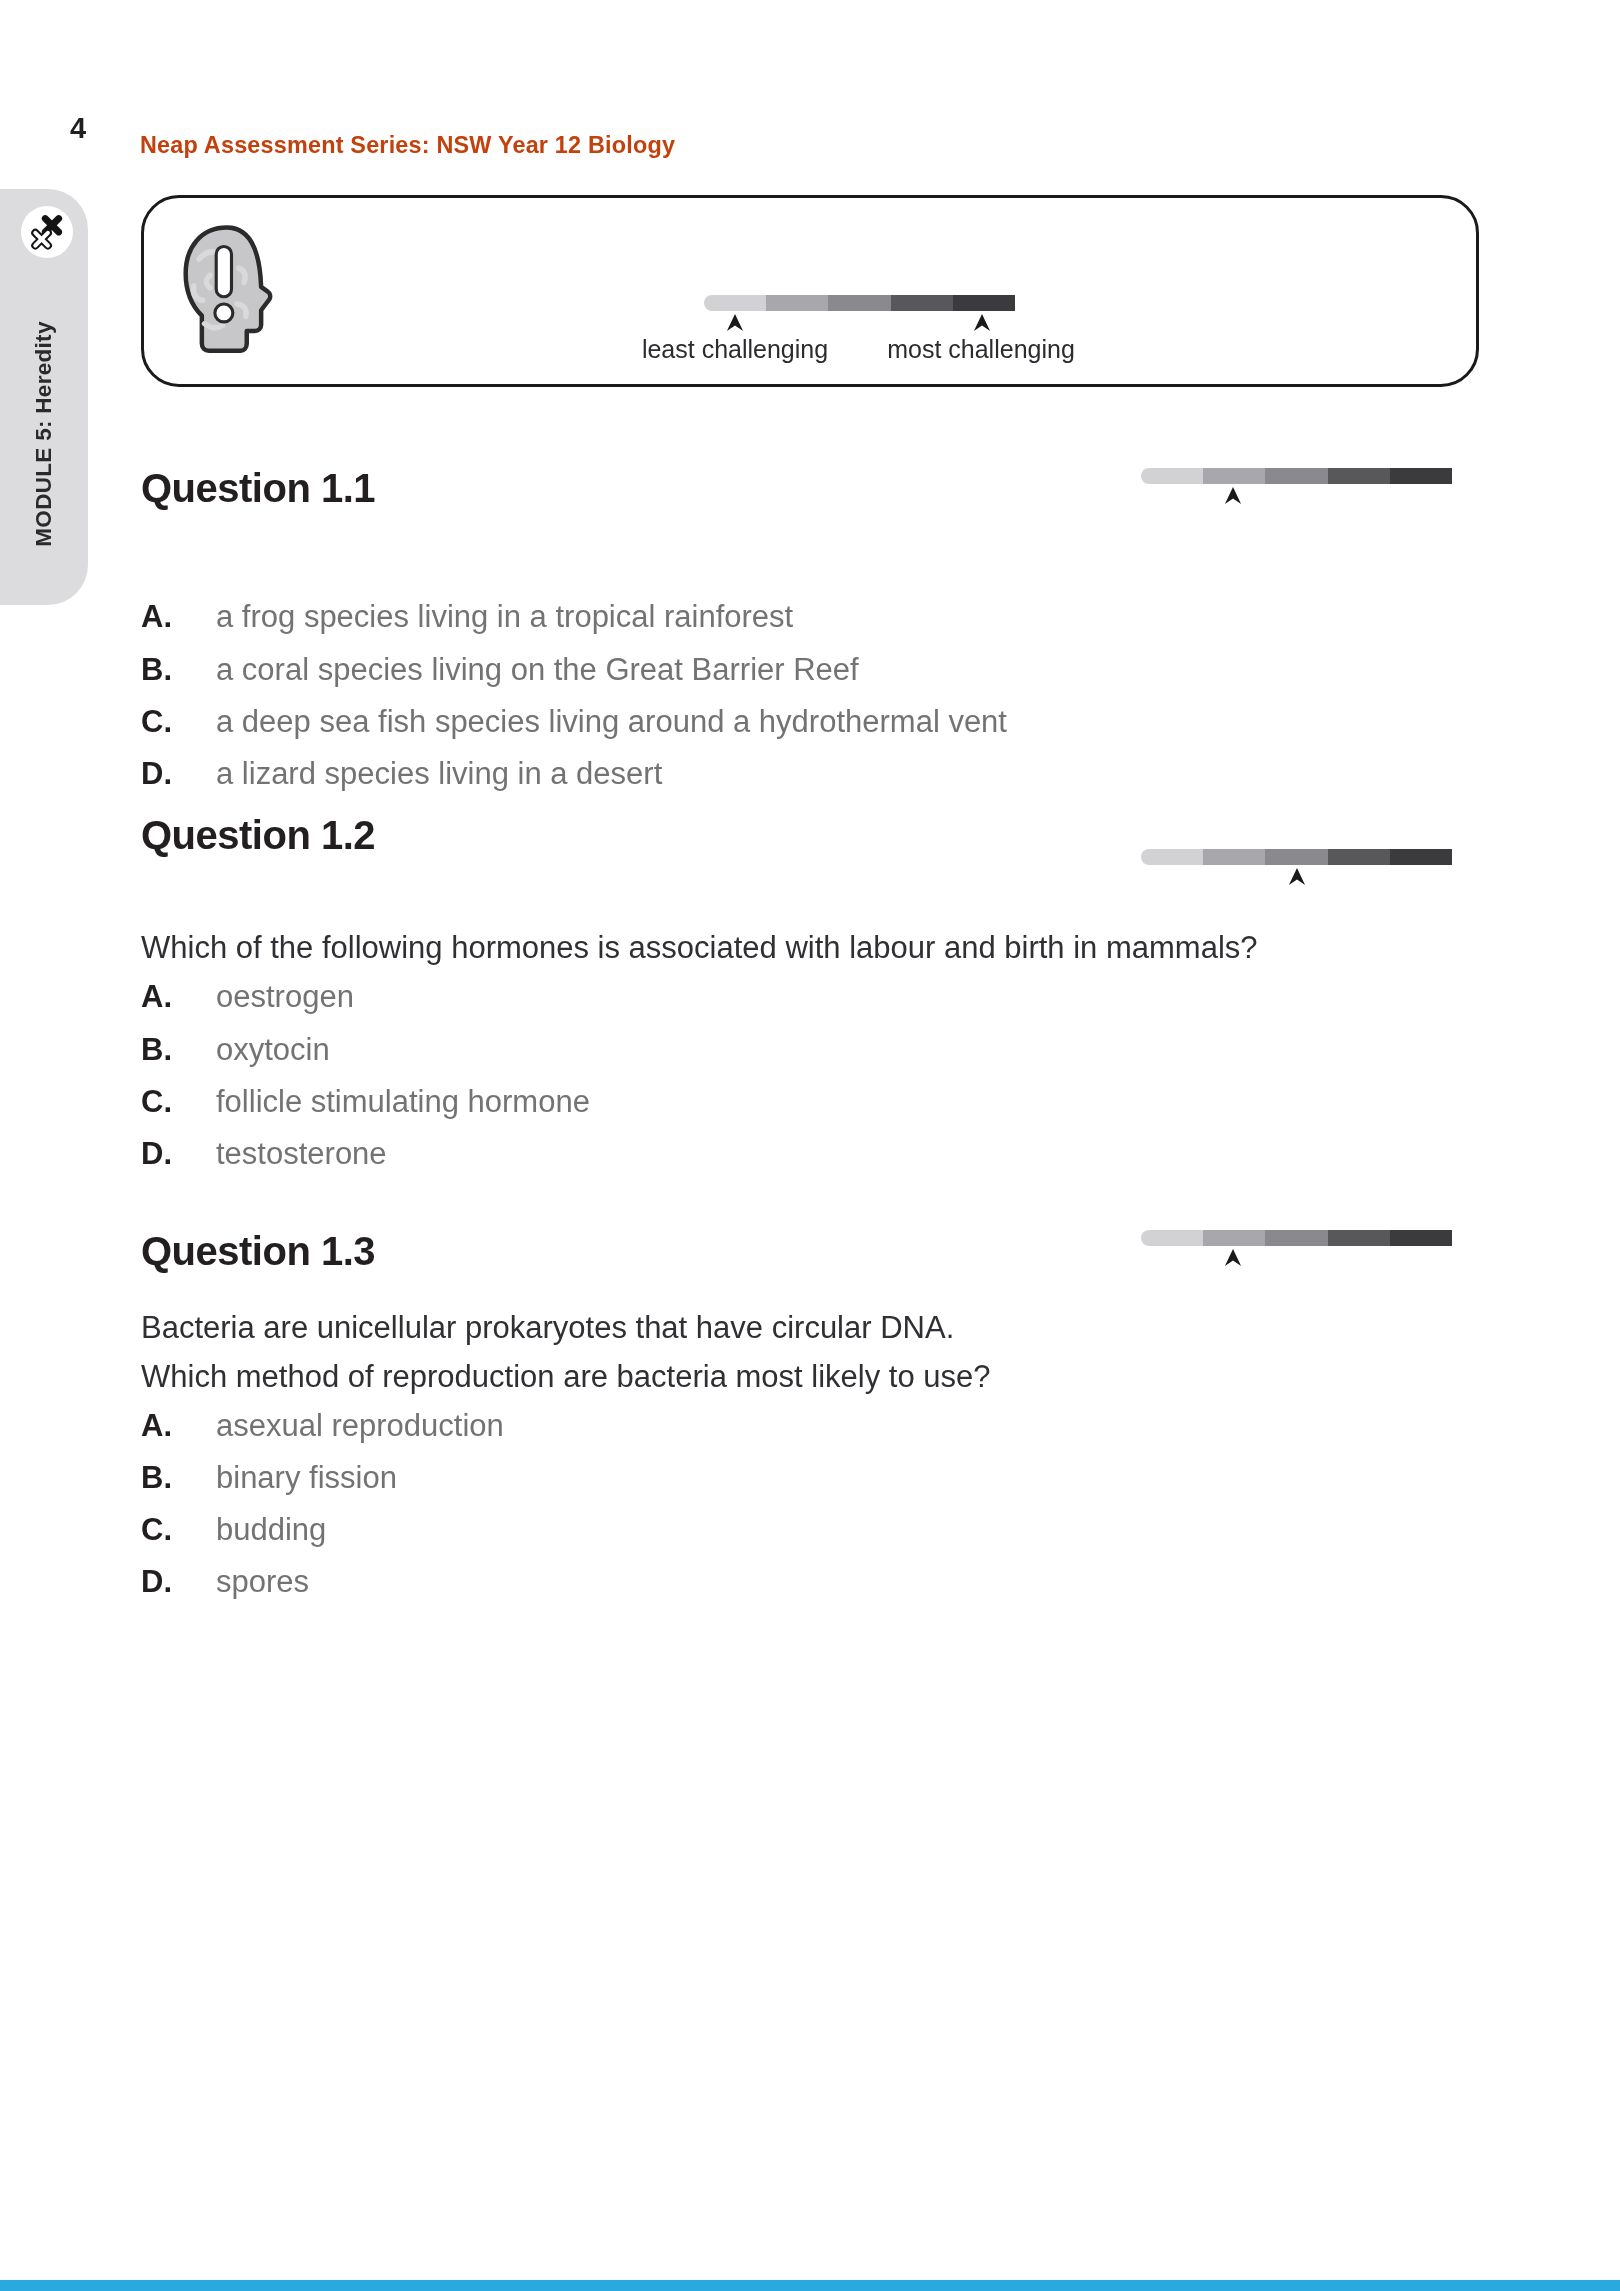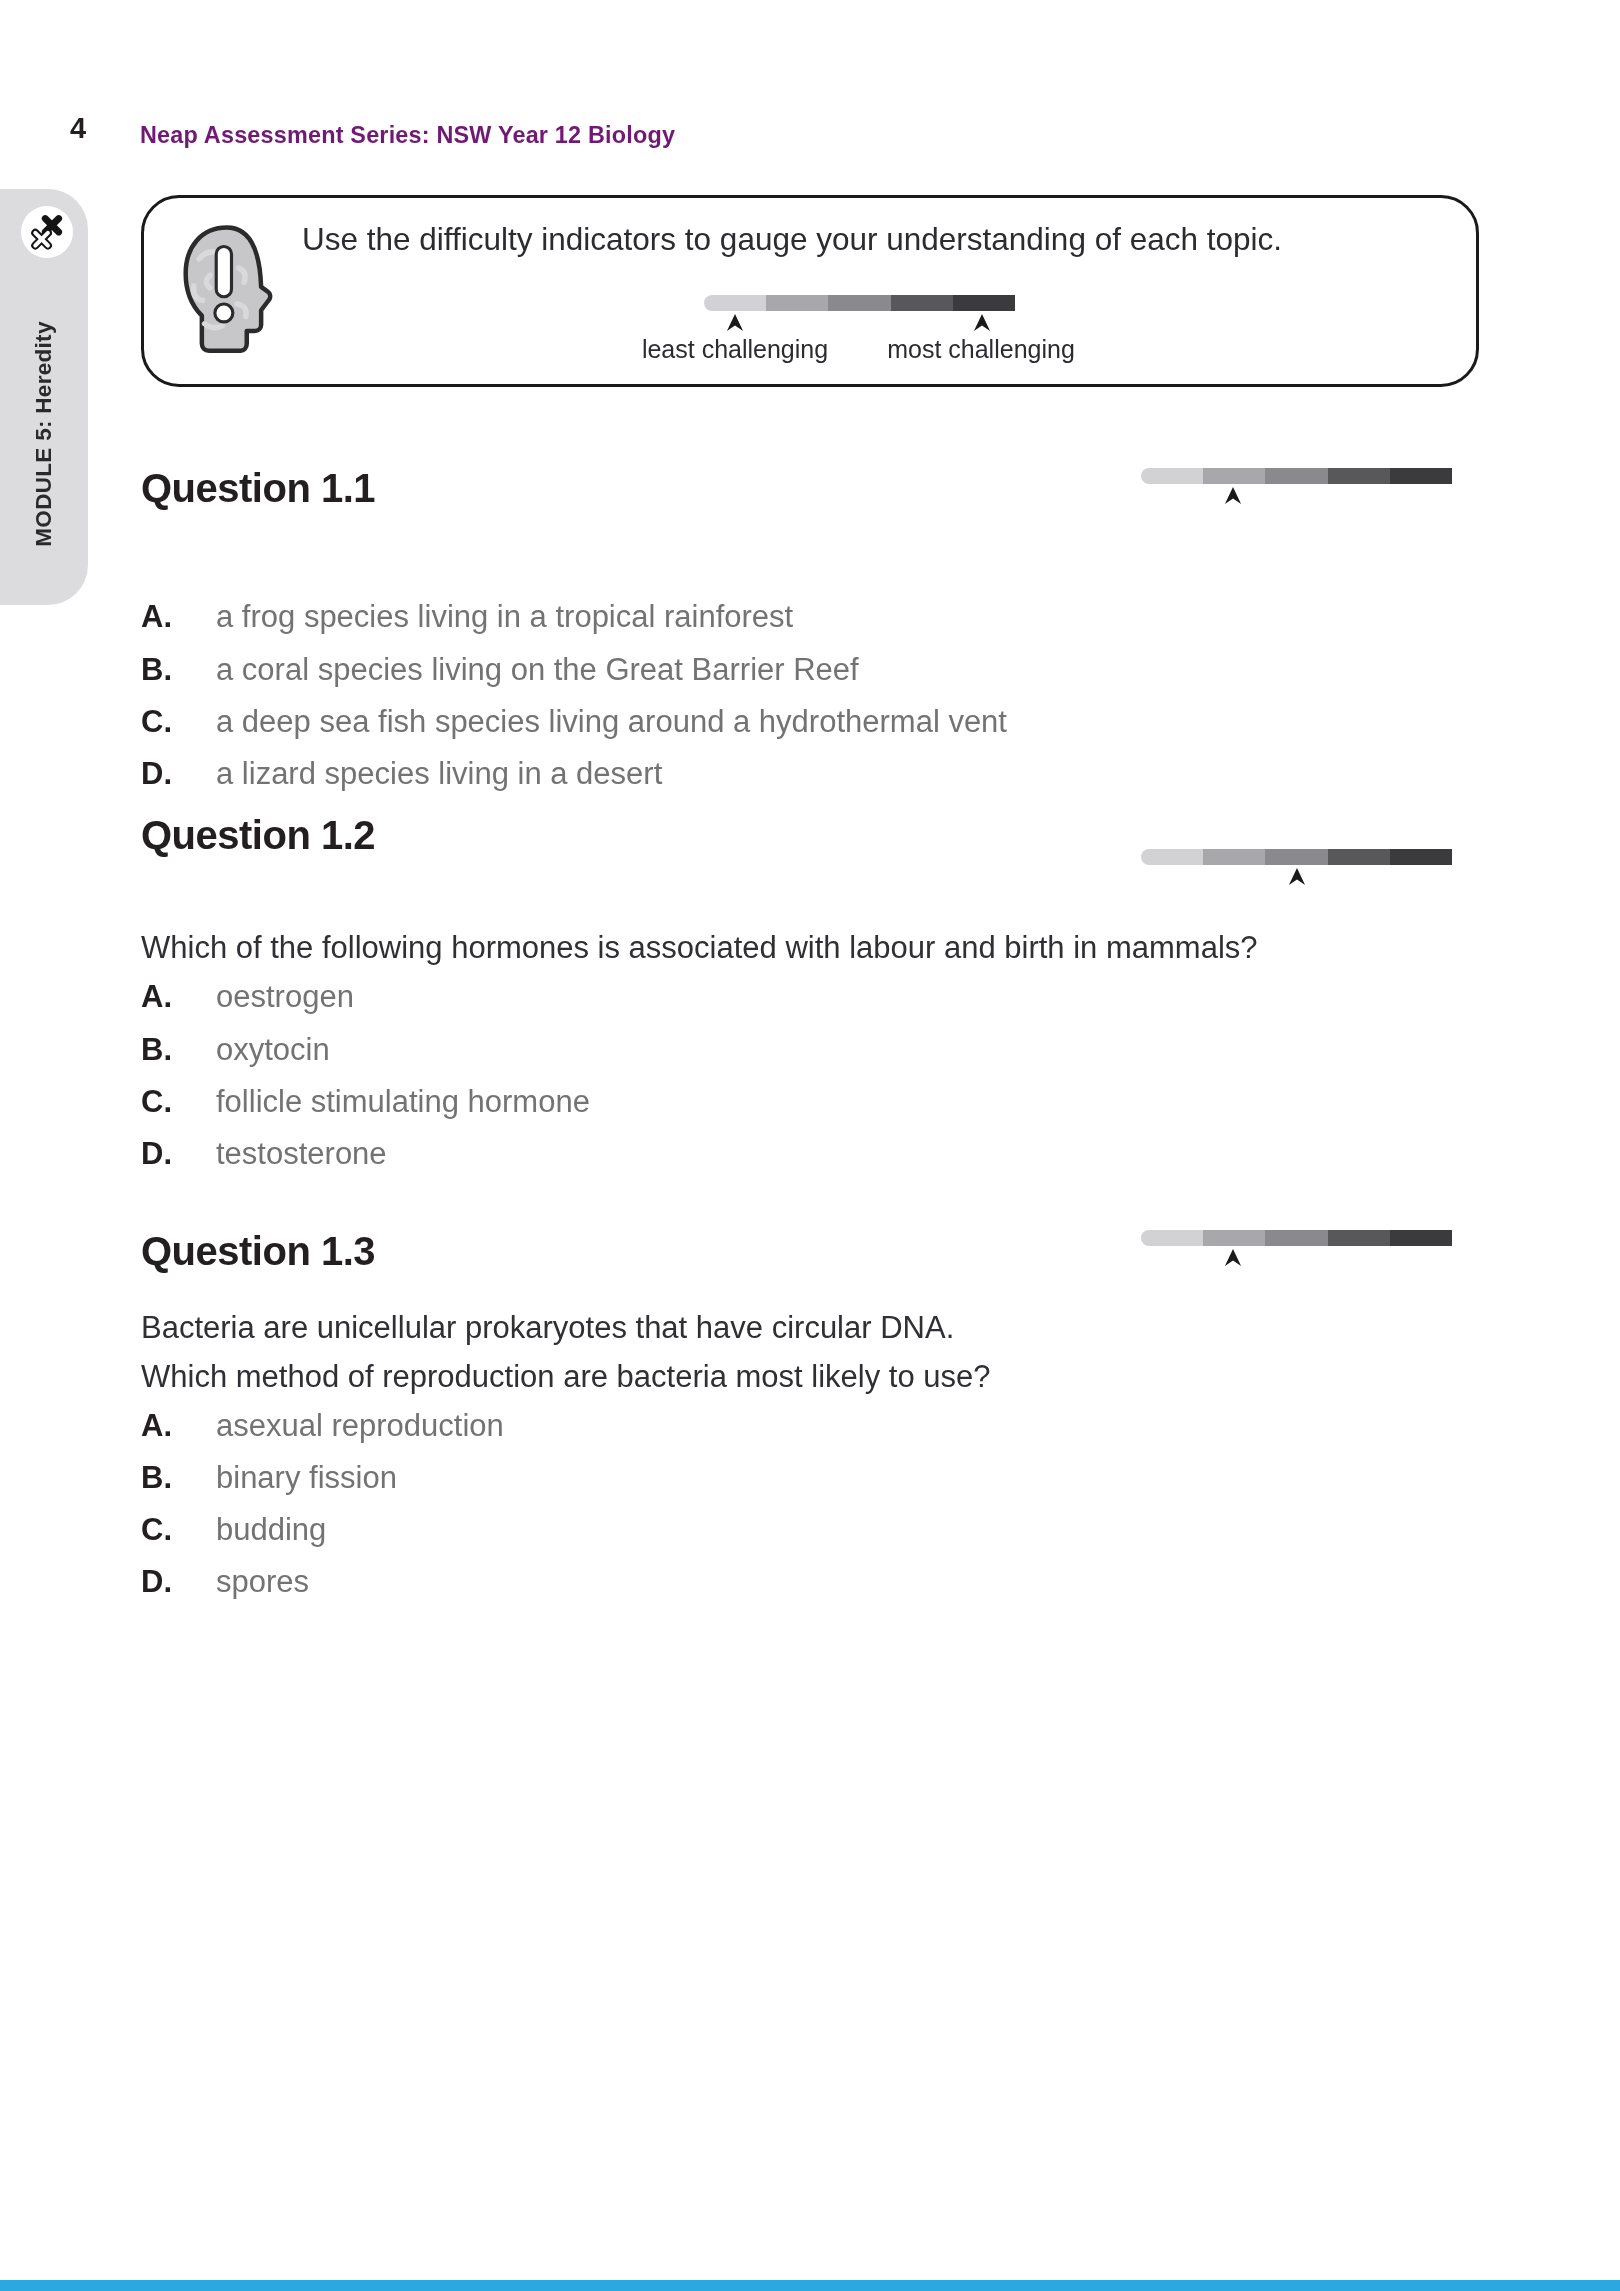--- a/index.html
+++ b/index.html
@@ -9,21 +9,21 @@
     width:1620px; height:2292px;
     background:#ffffff;
     font-family:"Liberation Sans", sans-serif;
     color:#302f33;
     overflow:hidden;
   }
   .abs { position:absolute; }
 
   
   .page-number { left:70px; top:112px; font-size:29px; font-weight:700; color:#231f20; }
-  .header-title { left:140px; top:122px; font-size:23.4px; font-weight:700; color:#701a75; letter-spacing:0.2px; }
+  .header-title { left:140px; top:132px; font-size:23.4px; font-weight:700; color:#c2410c; letter-spacing:0.2px; }
 
   
   .side-tab {
     left:0; top:189px; width:88px; height:416px;
     background:#dcdcde;
     border-radius:0 40px 40px 0;
   }
   .side-circle {
     left:21px; top:206px; width:52px; height:52px;
     background:#ffffff; border-radius:50%;
@@ -107,21 +107,20 @@
       <path d="M22,70 q-2,14 10,16"></path>
       <path d="M34,112 q10,8 20,2"></path>
       <path d="M72,50 q10,4 6,16"></path>
       <path d="M70,90 q12,2 10,14"></path>
       <path d="M40,58 q-8,8 0,14"></path>
     </g>
     <rect x="47" y="26" width="17" height="56" rx="8.5" fill="#ffffff" stroke="#2b2b2b" stroke-width="3.5"></rect>
     <circle cx="55.5" cy="100" r="10" fill="#ffffff" stroke="#2b2b2b" stroke-width="3.5"></circle>
   </svg>
 
-  <div class="abs info-text">Use the difficulty indicators to gauge your understanding of each topic.</div>
 
   <div class="dbar" style="left:704px; top:295px;">
     <span class="seg" style="background-color: rgb(210, 210, 212);"></span>
     <span class="seg" style="background-color: rgb(168, 168, 172);"></span>
     <span class="seg" style="background-color: rgb(138, 138, 142);"></span>
     <span class="seg" style="background-color: rgb(88, 88, 90);"></span>
     <span class="seg" style="background-color: rgb(59, 59, 61);"></span>
     <svg class="darrow" viewBox="0 0 20 20" style="left: 10%;">
         <path d="M10 0 L19.5 20 L10 13.5 L0.5 20 Z"></path>
       </svg>

